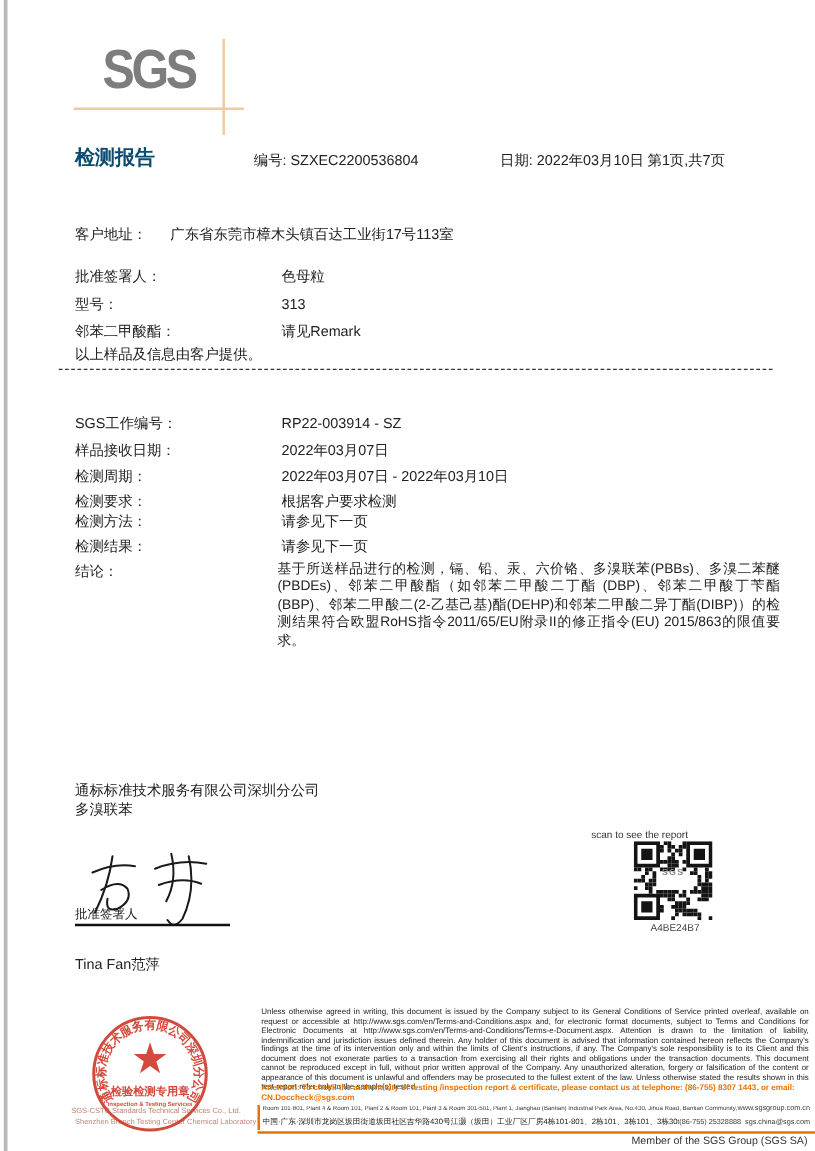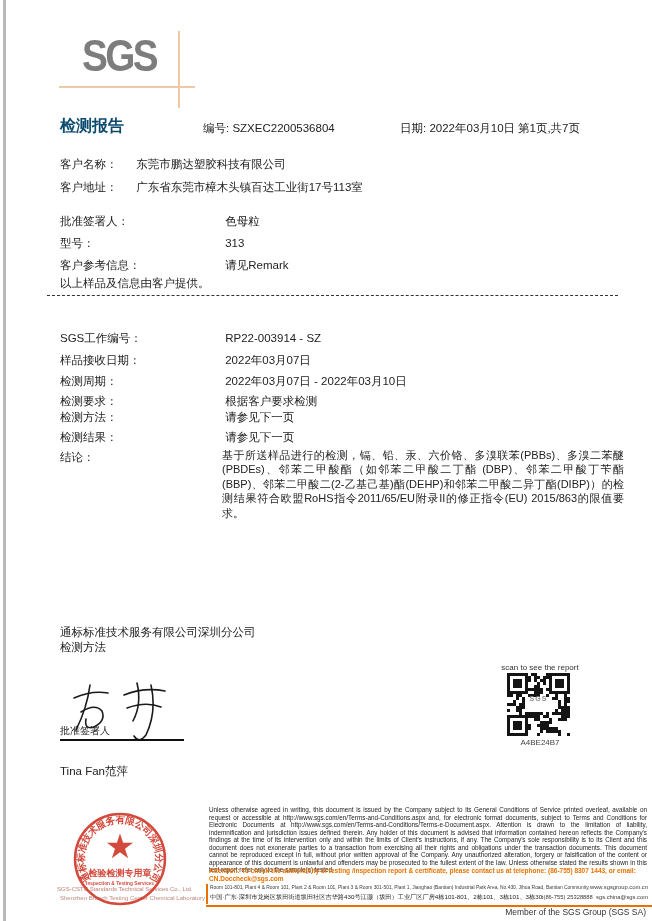--- a/index.html
+++ b/index.html
@@ -29,21 +29,21 @@
   .conc-txt{left:222px;top:448px;width:402px;font-size:11px;line-height:14.4px;
             color:#222;text-align:justify;}
   
   .sig-company{left:60px;top:625px;font-size:11.5px;color:#222;}
   .sig-auth{left:60px;top:640px;font-size:11.5px;color:#222;}
   .sig-svg{left:68px;top:678px;}
   .sig-line{left:60px;top:739px;width:124px;height:1.5px;background:#111;}
   .sig-name{left:60px;top:764px;font-size:11.5px;color:#222;}
   .sig-role{left:60px;top:724px;font-size:10px;color:#222;}
   
-  .qr-caption{left:473px;top:663px;width:134px;text-align:center;font-size:8px;color:#333;}
+  .qr-caption{left:473px;top:663px;width:134px;text-align:left;font-size:8px;color:#333;}
   .qr-box{left:507px;top:673px;width:63px;height:63px;background:#fff;}
   .qr-center-label{left:507px;top:695px;width:63px;text-align:center;font-size:7px;
                    font-weight:bold;color:#8a8a8a;letter-spacing:1px;background:transparent;}
   .qr-id{left:473px;top:738px;width:134px;text-align:center;font-size:8px;color:#444;}
   
   .stamp-svg{left:64px;top:803px;opacity:0.92;}
   .stamp-sub1{left:57px;top:886px;font-size:6px;color:#c07f72;white-space:nowrap;}
   .stamp-sub2{left:60px;top:895px;font-size:6px;color:#c08a80;white-space:nowrap;}
   .disclaimer{left:209px;top:806px;width:438px;font-size:6.35px;line-height:7.55px;
               color:#1c1c1c;text-align:justify;}
@@ -74,39 +74,35 @@
   <div class="abs hdr hdr-no">
     <span>编号:</span>
     <span>SZXEC2200536804</span>
   </div>
   <div class="abs hdr hdr-date">
     <span>日期:</span>
     <span>2022年03月10日</span>
   </div>
   <div class="abs hdr hdr-page">第1页,共7页</div>
 
-  <div class="abs frow" style="top:157px;">
-    <span class="lbl-sm">客户名称：</span>
-    <span>东莞市鹏达塑胶科技有限公司</span>
-  </div>
   <div class="abs frow" style="top:180px;">
     <span class="lbl-sm">客户地址：</span>
     <span>广东省东莞市樟木头镇百达工业街17号113室</span>
   </div>
 
   <div class="abs frow" style="top:214px;">
     <span class="lbl-lg">批准签署人：</span>
     <span>色母粒</span>
   </div>
   <div class="abs frow" style="top:236px;">
     <span class="lbl-lg">型号：</span>
     <span>313</span>
   </div>
   <div class="abs frow" style="top:258px;">
-    <span class="lbl-lg">客户参考信息：</span>
+    <span class="lbl-lg">邻苯二甲酸酯：</span>
     <span>请见Remark</span>
   </div>
   <div class="abs frow" style="top:276px;">以上样品及信息由客户提供。</div>
 
   <div class="abs dashed"></div>
 
   <div class="abs frow" style="top:331px;">
     <span class="lbl-lg">SGS工作编号：</span>
     <span>RP22-003914 - SZ</span>
   </div>
@@ -128,21 +124,21 @@
   </div>
   <div class="abs frow" style="top:430px;">
     <span class="lbl-lg">检测结果：</span>
     <span>请参见下一页</span>
   </div>
 
   <div class="abs conc-lbl">结论：</div>
   <div class="abs conc-txt">基于所送样品进行的检测，镉、铅、汞、六价铬、多溴联苯(PBBs)、多溴二苯醚(PBDEs)、邻苯二甲酸酯（如邻苯二甲酸二丁酯 (DBP)、邻苯二甲酸丁苄酯(BBP)、邻苯二甲酸二(2-乙基己基)酯(DEHP)和邻苯二甲酸二异丁酯(DIBP)）的检测结果符合欧盟RoHS指令2011/65/EU附录II的修正指令(EU) 2015/863的限值要求。</div>
 
   <div class="abs sig-company">通标标准技术服务有限公司深圳分公司</div>
-  <div class="abs sig-auth">检测方法</div>
+  <div class="abs sig-auth">多溴联苯</div>
   <svg class="abs sig-svg" width="110" height="62" viewBox="0 0 110 62">
     <g fill="none" stroke="#1a1a1a" stroke-width="1.6" stroke-linecap="round">
       <path d="M6 20 Q24 12 40 15"></path>
       <path d="M22 7 Q19 30 8 52"></path>
       <path d="M13 34 Q27 25 34 33 Q38 43 26 49 Q16 52 18 41"></path>
       <path d="M56 17 Q76 9 97 13"></path>
       <path d="M69 5 Q74 26 65 43"></path>
       <path d="M59 30 Q78 23 93 29"></path>
       <path d="M83 7 Q89 34 78 57 Q71 66 66 58"></path>
     </g>

